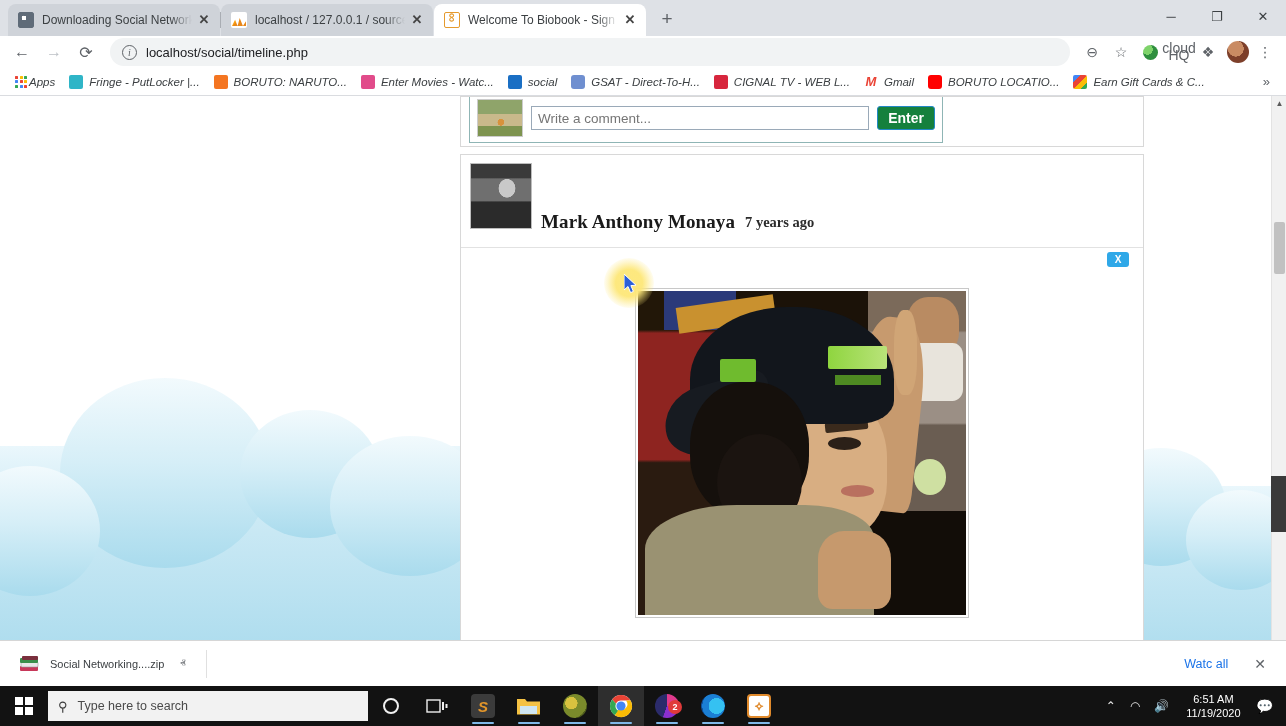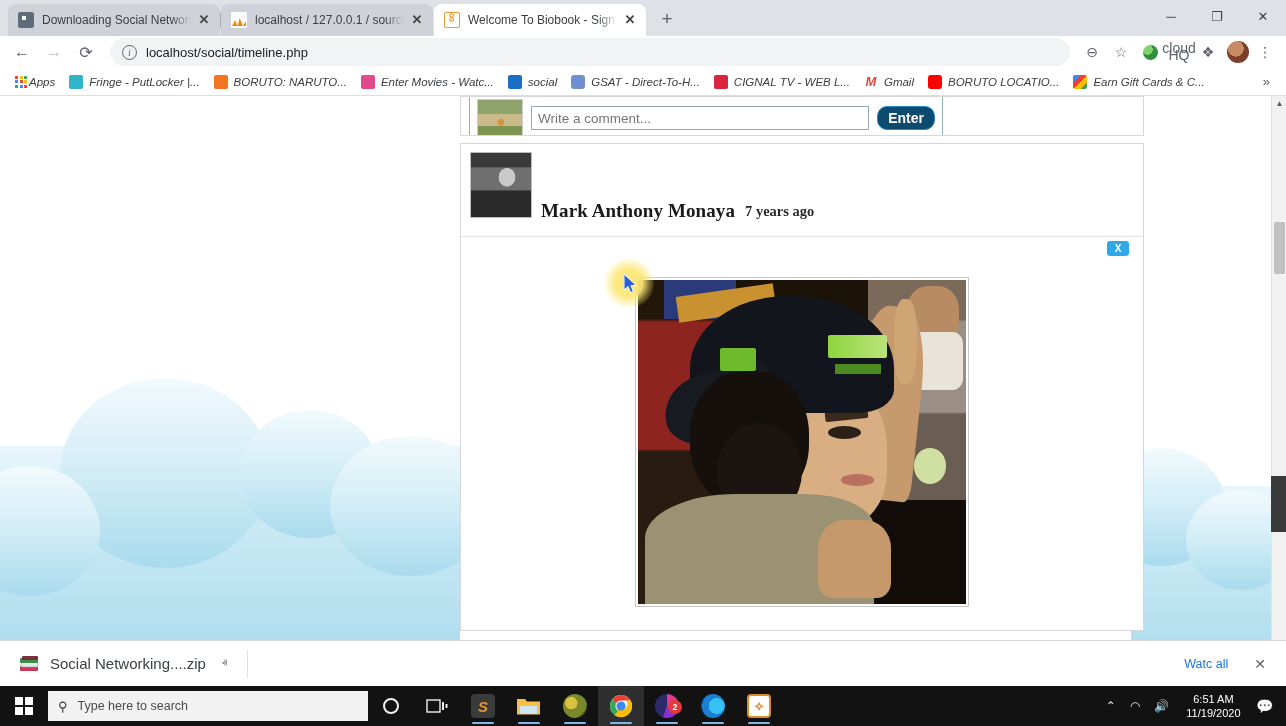--- a/index.html
+++ b/index.html
@@ -104,38 +104,38 @@
   .blob { position: absolute; border-radius: 50%;
     background: linear-gradient(to bottom, #f2fafd 0%, #d5eef7 45%, #a9dbed 100%); }
 
   .page-scroll { position: absolute; left: 0; top: 0; right: 15px; bottom: 0; }
 
   .content-col { position: absolute; left: 460px; top: 0; width: 684px; }
 
   .card { background: #fff; border: 1px solid #d8d8d8; }
 
   
-  .comment-card { height: 40px; overflow: hidden; position: relative; }
+  .comment-card { height: 51px; overflow: hidden; position: relative; }
   .comment-inner {
     position: absolute; left: 8px; top: -4px; right: 200px;
     border: 1px solid #8fb5b5; padding: 5px 7px; display: flex; align-items: center; background:#fff;
   }
   .cmt-avatar { width: 46px; height: 38px; flex: 0 0 46px; border: 1px solid #ccc; margin-right: 8px;
     background:
       radial-gradient(circle at 52% 62%, #d8923c 0 10%, transparent 11%),
       linear-gradient(to bottom, #8fa46a 0 38%, #c9b98b 39% 72%, #7e9450 73% 100%);
   }
   .cmt-input {
     flex: 1 1 auto; height: 24px; border: 1px solid #9aa9b8; background: #fff;
     font-size: 13.5px; color: #9a9a9a; padding: 0 6px; line-height: 22px;
     font-family: "Liberation Sans", sans-serif;
   }
   .cmt-enter {
-    margin-left: 8px; height: 24px; padding: 0 10px; background: #0c4a6e; color: #fff;
-    border: 1px solid #2288c6; border-radius: 10px; font-size: 14px; font-weight: 700;
+    margin-left: 8px; height: 24px; padding: 0 10px; background: #15803d; color: #fff;
+    border: 1px solid #2288c6; border-radius: 3px; font-size: 14px; font-weight: 700;
     font-family: "Liberation Sans", sans-serif; cursor: pointer;
   }
 
   
   .post-card { margin-top: 7px; min-height: 488px; position: relative; }
   .post-head { position: relative; height: 92px; }
   .post-avatar {
     position: absolute; left: 9px; top: 8px; width: 62px; height: 66px;
     border: 1px solid #bdbdbd;
     background:
@@ -205,21 +205,21 @@
     font-size: 8px; color: #5a5a5a; }
   .sb-arrow.bottom { position: absolute; bottom: 0; }
   .sb-thumb { position: absolute; left: 2px; width: 11px; top: 126px; height: 52px; background: #c1c1c1; border-radius: 2px; }
   .sb-track-mark { position: absolute; right: 0; top: 380px; width: 15px; height: 56px; background: #3a3a3a; }
 
   
   .shelf { position: absolute; left: 0; bottom: 0; width: 1286px; height: 46px; background: #fff;
     border-top: 1px solid #d6d6d6; display: flex; align-items: center; padding: 0 10px; }
   .dl-item { display: flex; align-items: center; height: 34px; padding: 0 8px; }
   .dl-icon { width: 22px; height: 22px; margin-right: 10px; position: relative; }
-  .dl-name { font-size: 15px; color: #3c4043; }
+  .dl-name { font-size: 11px; color: #3c4043; }
   .dl-caret { margin-left: 16px; font-size: 11px; color: #5f6368; }
   .dl-sep { width: 1px; height: 28px; background: #e0e0e0; margin-left: 12px; }
   .shelf-right { margin-left: auto; display: flex; align-items: center; }
   .showall { font-size: 12.5px; color: #1a73e8; padding: 6px 12px; border-radius: 4px; }
   .shelf-close { margin: 0 10px 0 14px; font-size: 14px; color: #5f6368; }
 
   
   .taskbar { position: absolute; left: 0; bottom: 0; width: 1286px; height: 40px; background: #121212;
     display: flex; align-items: center; }
   .start { width: 48px; height: 40px; display:flex; align-items:center; justify-content:center; }

